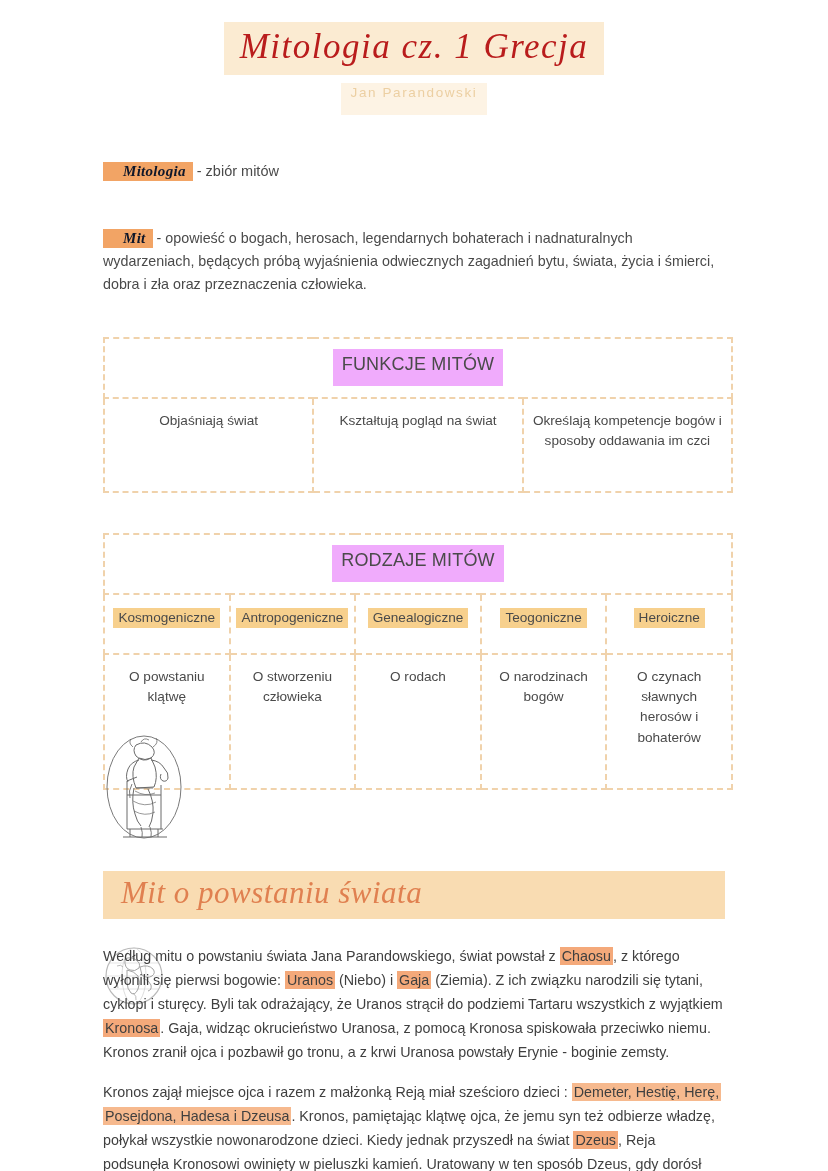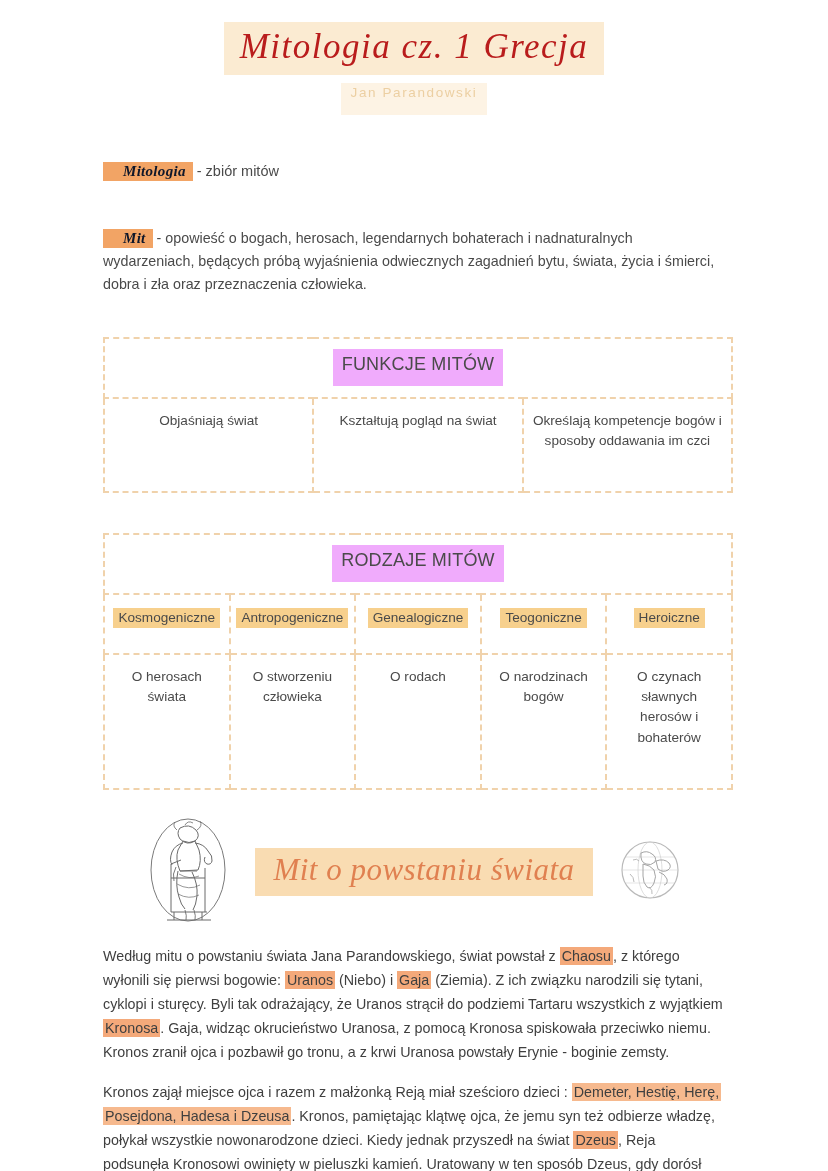--- a/index.html
+++ b/index.html
@@ -115,24 +115,24 @@
     padding: 2px 5px 3px 5px;
     box-decoration-break: clone;
     -webkit-box-decoration-break: clone;
     line-height: 1.85;
   }
 
   
   .section-banner {
     margin-top: 26px;
     display: flex;
-    align-items: center;
     justify-content: center;
     gap: 26px;
     height: 112px;
+    flex-direction: column;
   }
   .script-banner {
     font-family: "Liberation Serif", serif;
     font-style: italic;
     font-size: 31px;
     color: #e08050;
     background: #f9dcb2;
     padding: 4px 18px 8px 18px;
     letter-spacing: .5px;
     white-space: nowrap;
@@ -203,21 +203,21 @@
       </td>
     </tr>
     <tr>
       <td class="head-cell"><span class="tbl-head">Kosmogeniczne</span></td>
       <td class="head-cell"><span class="tbl-head">Antropogeniczne</span></td>
       <td class="head-cell"><span class="tbl-head">Genealogiczne</span></td>
       <td class="head-cell"><span class="tbl-head">Teogoniczne</span></td>
       <td class="head-cell"><span class="tbl-head">Heroiczne</span></td>
     </tr>
     <tr>
-      <td class="body-cell">O herosach świata</td>
+      <td class="body-cell">O powstaniu klątwę</td>
       <td class="body-cell">O stworzeniu człowieka</td>
       <td class="body-cell">O rodach</td>
       <td class="body-cell">O narodzinach bogów</td>
       <td class="body-cell">O czynach sławnych herosów i bohaterów</td>
     </tr>
   </tbody>
     </table>
 
   <div class="section-banner">
 

